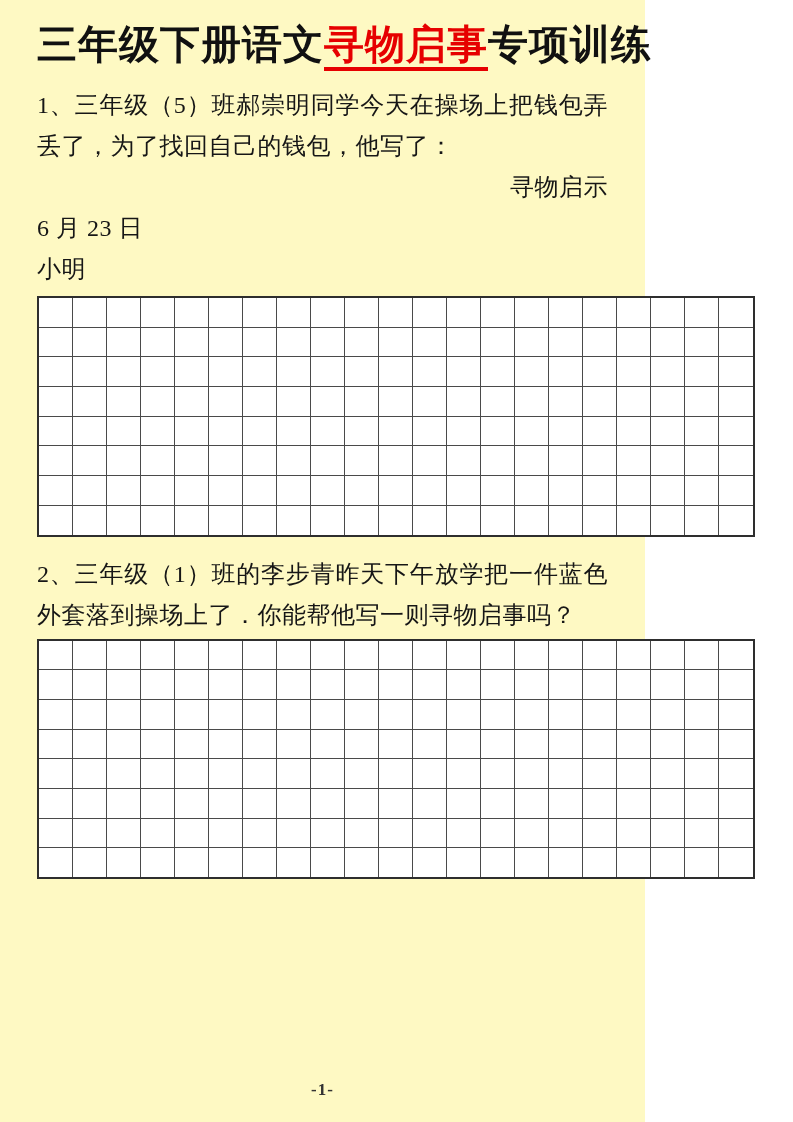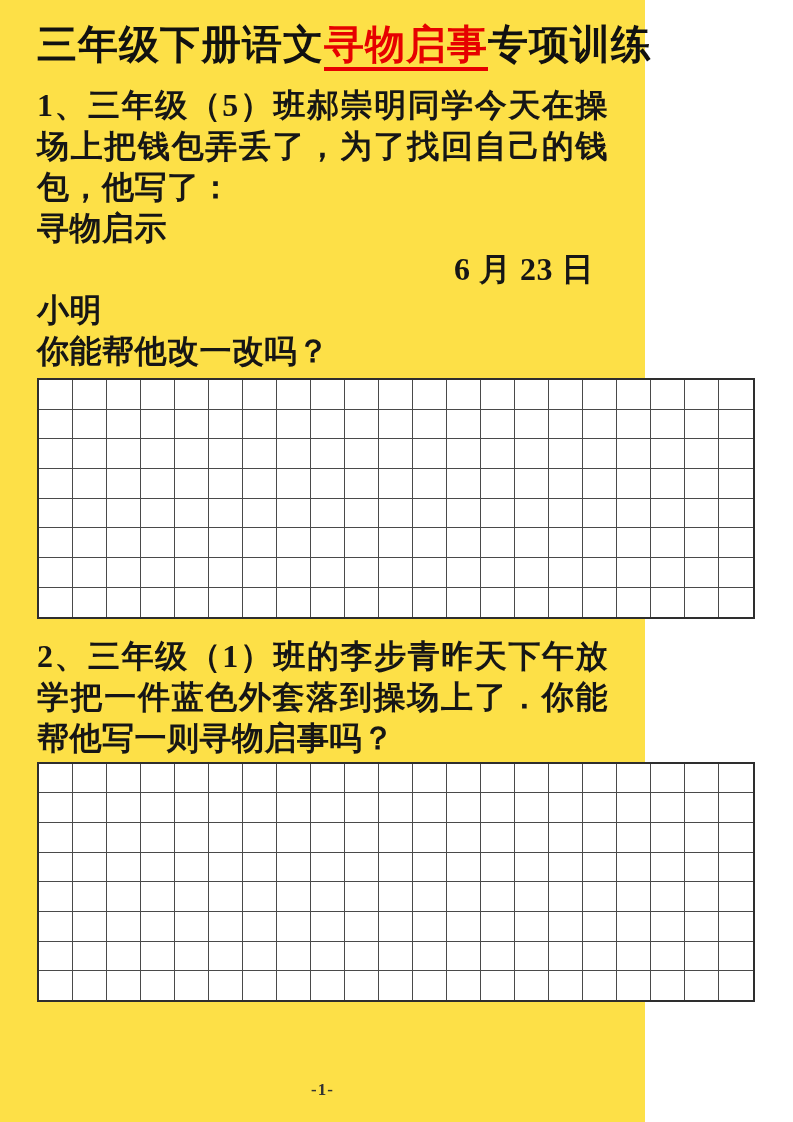--- a/index.html
+++ b/index.html
@@ -12,21 +12,21 @@
     height: 1122px;
     font-family: "Liberation Serif", serif;
     color: #161616;
     position: relative;
     overflow: hidden;
   }
   .page {
     position: relative;
     width: 645px;
     height: 1122px;
-    background: #fde047;
+    background: #fef9c3;
   }
   .content {
     padding: 0 37px;
   }
   
   .doc-title {
     margin: 0;
     padding-top: 20px;
     text-align: center;
     font-family: "Liberation Sans", sans-serif;
@@ -37,40 +37,40 @@
     color: #111111;
     white-space: nowrap;
   }
   .doc-title .hl {
     border-bottom: 4px solid;
     padding-bottom: 1px;
   }
   
   .textblock {
     margin-top: 17px;
-    font-size: 32px;
-    font-weight: bold;
+    font-size: 24px;
+    font-weight: normal;
     line-height: 41px;
     letter-spacing: 0.5px;
   }
   .textblock p {
     margin: 0;
   }
   .para-justify {
     text-align: justify;
   }
   .notice-heading {
-    text-align: left;
+    text-align: right;
   }
   .notice-body {
     text-indent: 2em;
     text-align: justify;
   }
   .notice-date {
-    text-align: right;
+    text-align: left;
     padding-right: 14px;
   }
   .notice-sign {
     text-align: left;
     padding-right: 8px;
   }
   
   .writing-grid {
     display: grid;
     width: 714px;
@@ -104,21 +104,20 @@
 <div class="page">
   <div class="content">
 
     <h1 class="doc-title"><span>三年级下册语文</span><span class="hl" style="color: rgb(230, 0, 0); border-bottom-color: rgb(230, 0, 0);">寻物启事</span><span>专项训练</span></h1>
 
     <div class="textblock">
       <p class="para-justify">1、三年级（5）班郝崇明同学今天在操场上把钱包弄丢了，为了找回自己的钱包，他写了：</p>
       <p class="notice-heading">寻物启示</p>
       <p class="notice-date">6 月 23 日</p>
       <p class="notice-sign">小明</p>
-      <p>你能帮他改一改吗？</p>
     </div>
 
     <div class="writing-grid grid-1" style="grid-template-columns: repeat(21, 1fr);">
         <div class="cell"></div>
         <div class="cell"></div>
         <div class="cell"></div>
         <div class="cell"></div>
         <div class="cell"></div>
         <div class="cell"></div>
         <div class="cell"></div>

